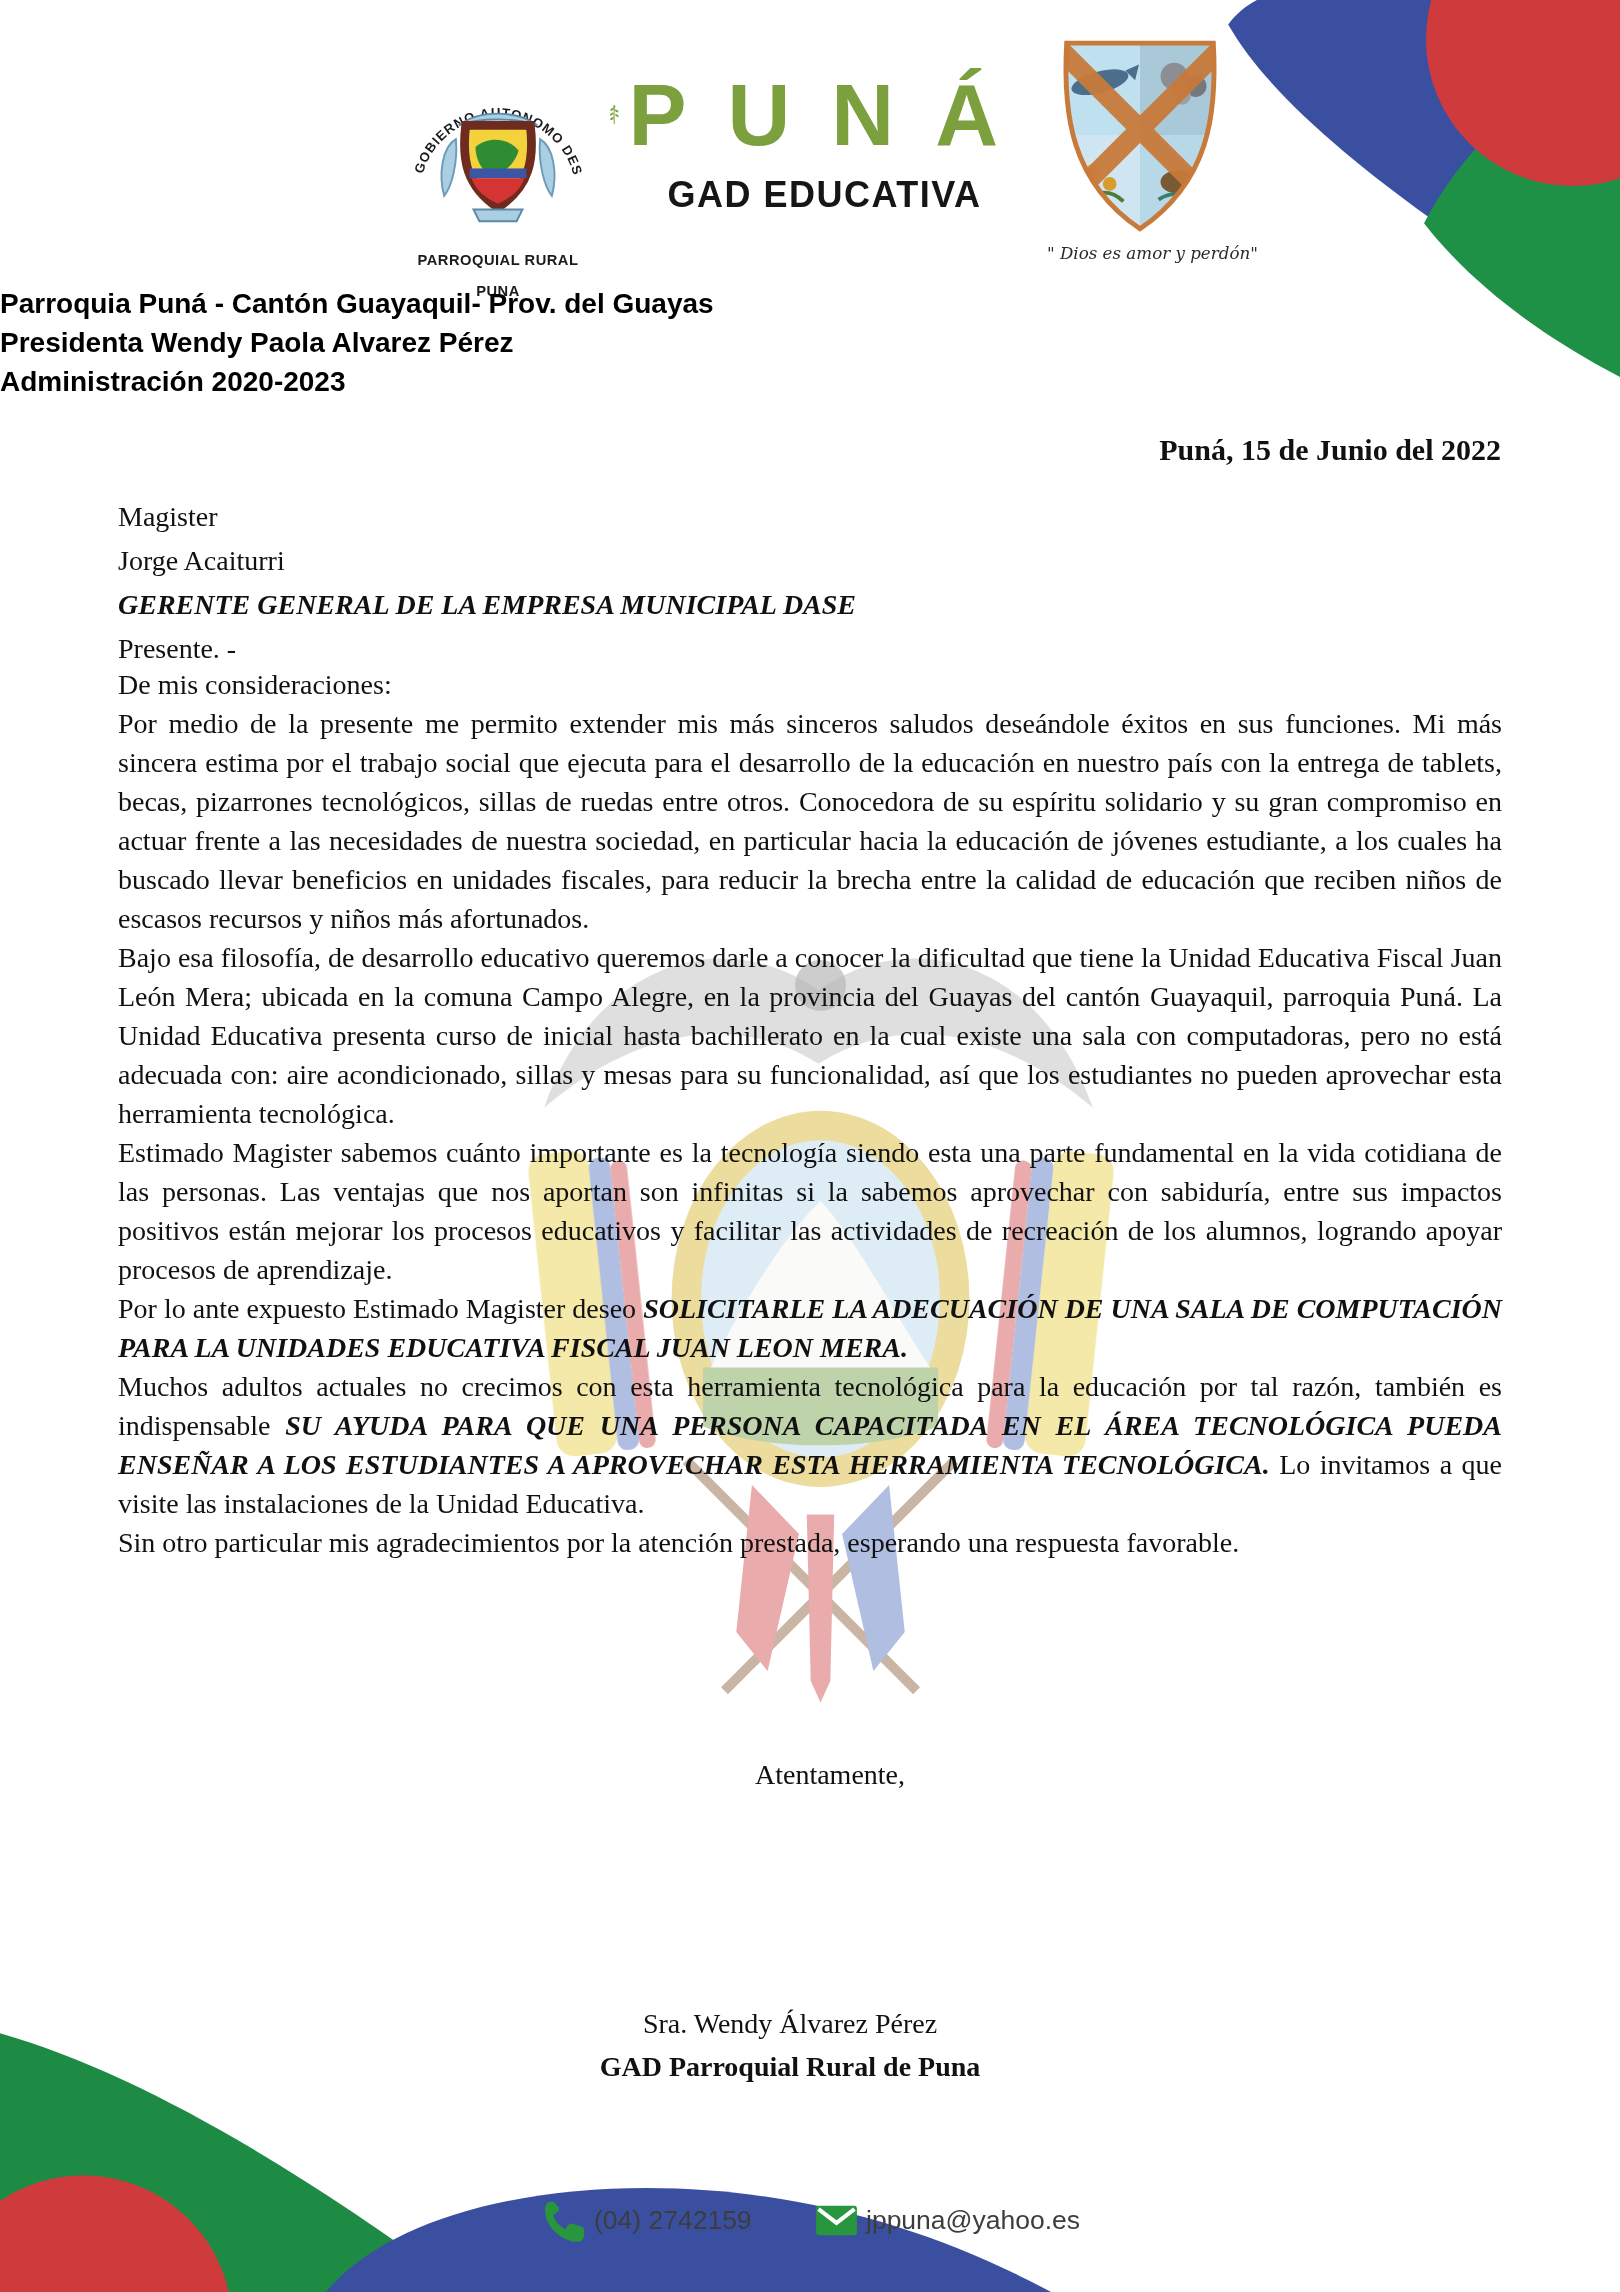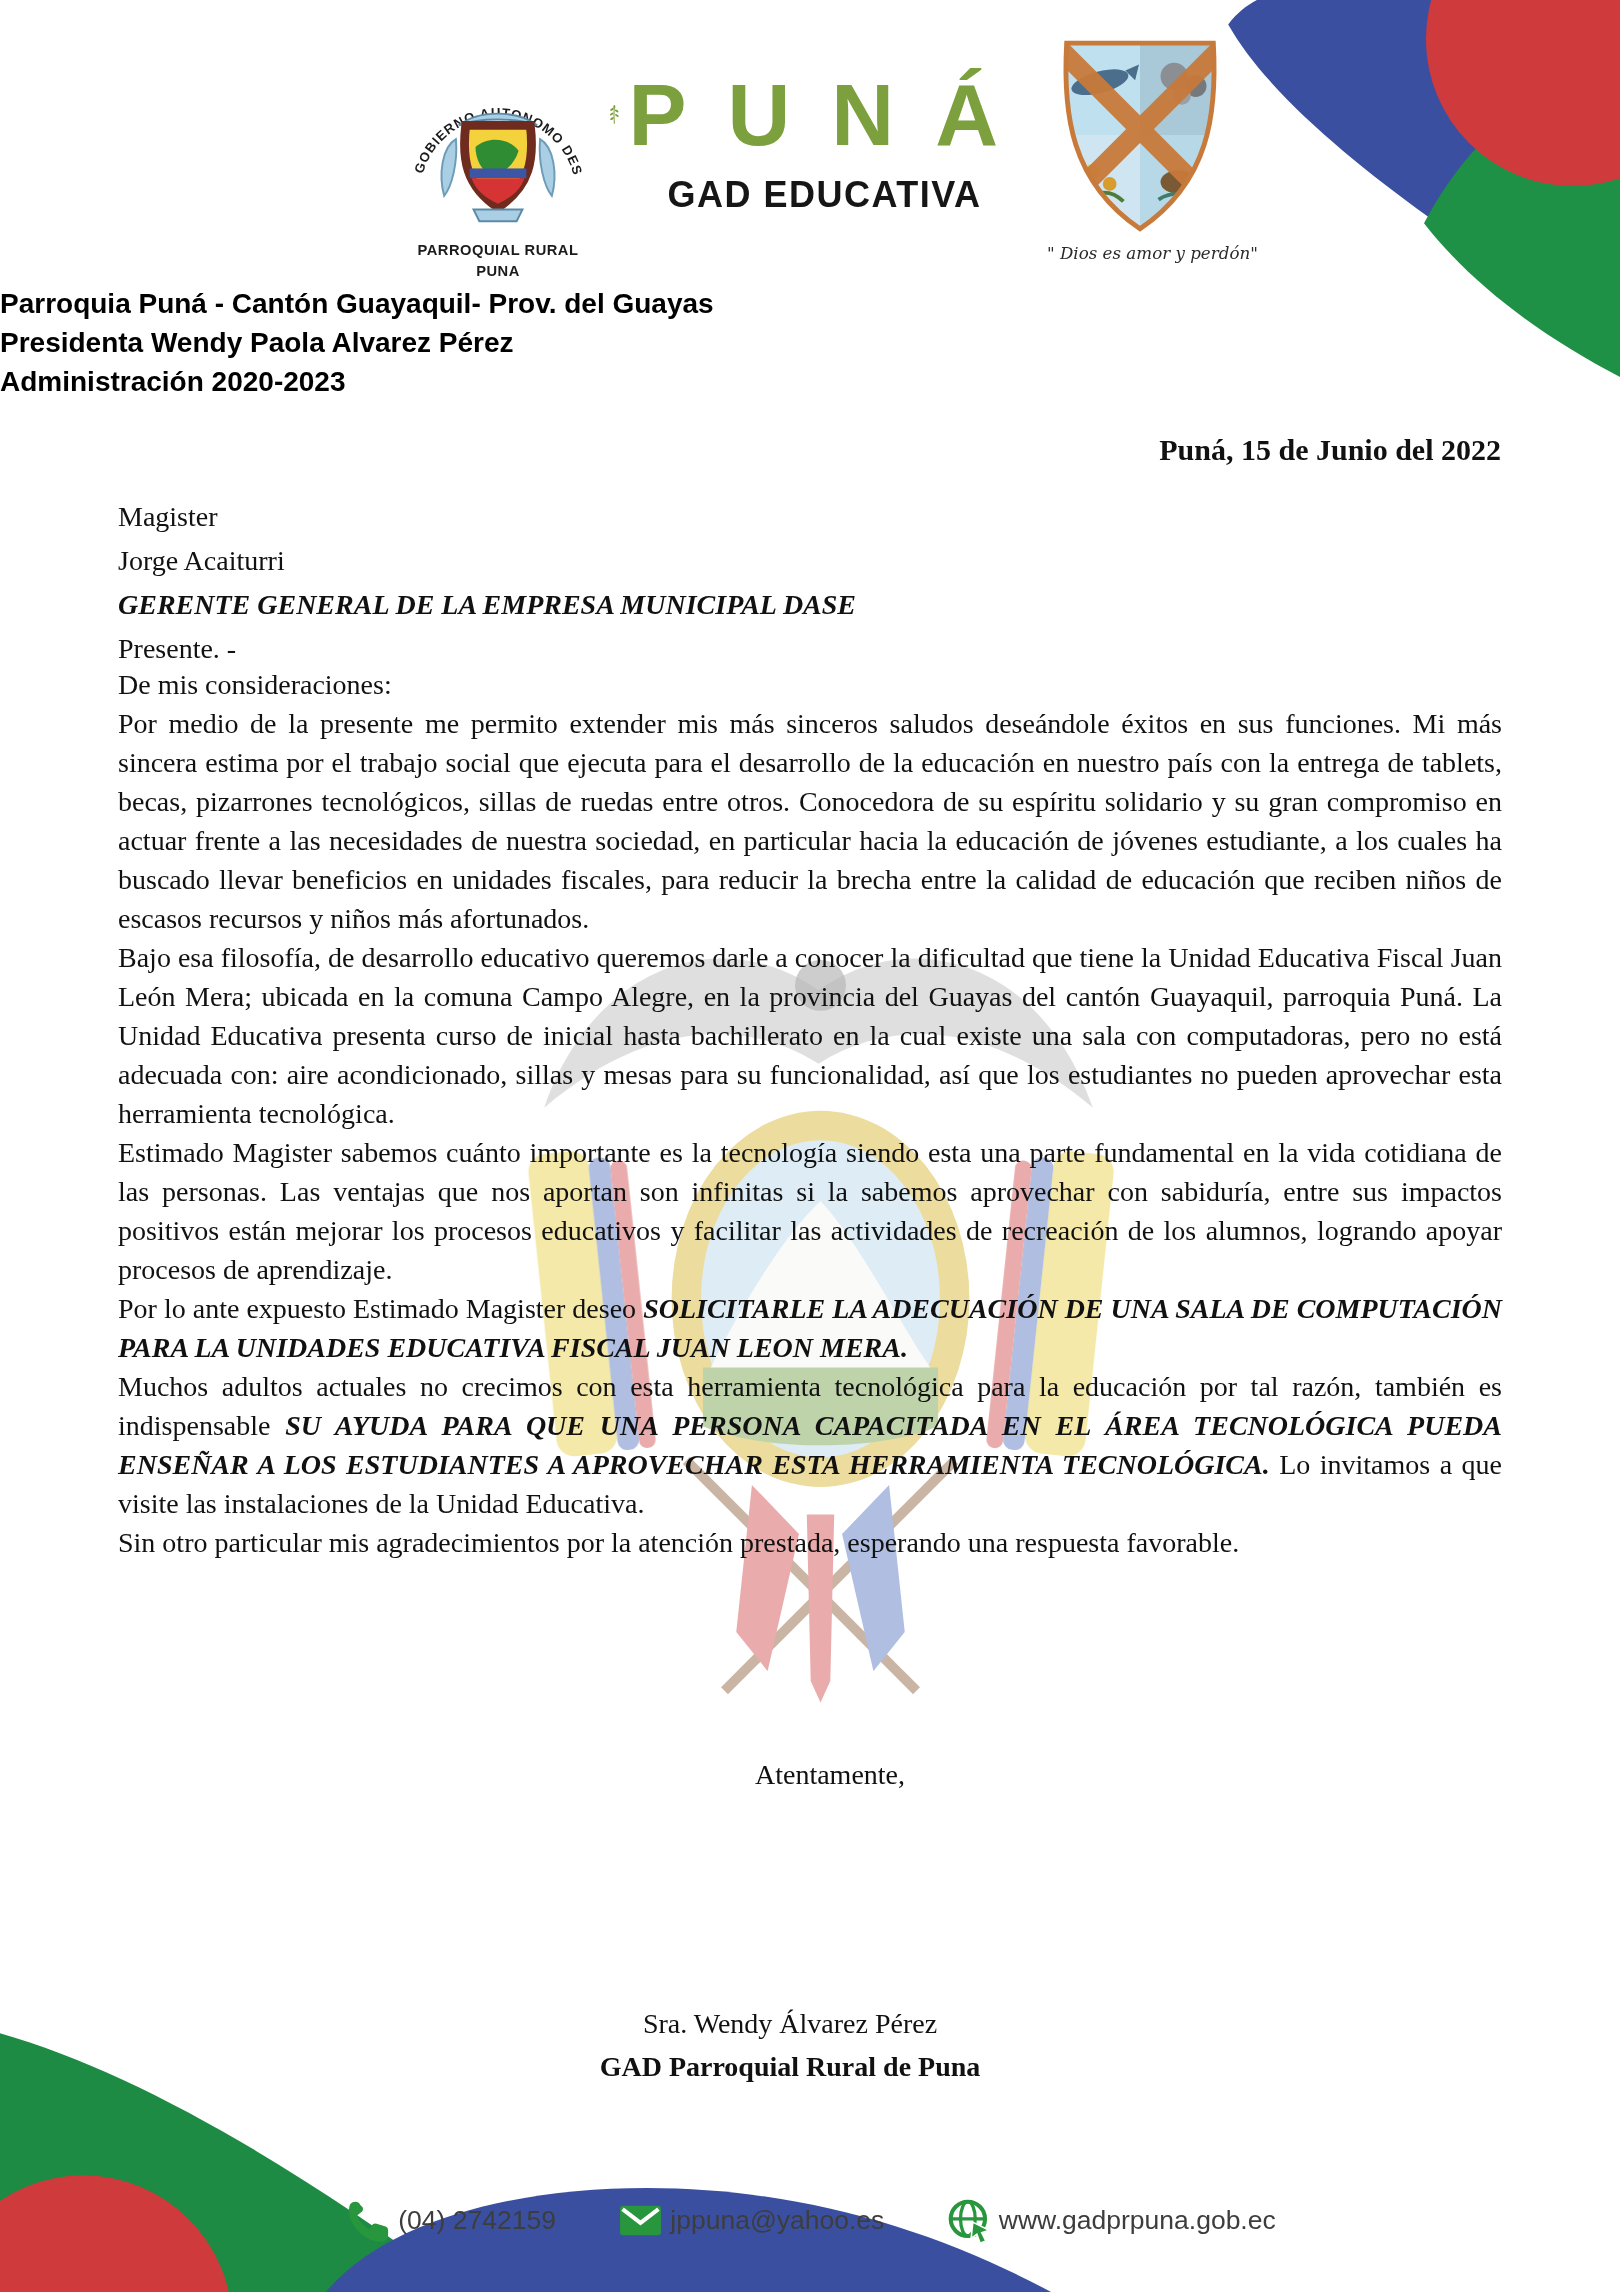--- a/index.html
+++ b/index.html
@@ -12,21 +12,21 @@
     color:#111;
   }
   .layer-deco{position:absolute;z-index:1;}
   .layer-content{position:absolute;z-index:2;}
 
   
   .left-logo{left:405px;top:49px;width:186px;text-align:center;}
   .left-logo .caption{
     font-family:"Liberation Sans",sans-serif;
     font-weight:bold;font-size:14.7px;line-height:18.6px;color:#1b1b1b;
-    margin-top:2px;letter-spacing:0.5px;
+    margin-top:12px;letter-spacing:0.5px;
   }
   .brand{left:610px;top:71px;width:429px;text-align:center;}
   .brand-title-row{display:flex;align-items:center;justify-content:center;}
   .brand-title{
     font-family:"Liberation Sans",sans-serif;
     font-weight:bold;font-size:87px;line-height:87px;
     letter-spacing:41px;color:#7ca03d;margin-left:9.8px;
     text-indent:0;
   }
   .brand-sub{
@@ -236,25 +236,16 @@
       </svg>
       <span>(04) 2742159</span>
     </div>
     <div class="footer-item">
       <svg class="fi-icon" viewBox="0 0 60 60">
         <rect x="5" y="12" width="50" height="36" rx="3" fill="#27963c"></rect>
         <path d="M 8,16 L 30,33 L 52,16" stroke="#ffffff" stroke-width="5" fill="none"></path>
       </svg>
       <span>jppuna@yahoo.es</span>
     </div>
-    <div class="footer-item">
-      <svg class="fi-icon" viewBox="0 0 60 60">
-        <circle cx="28" cy="28" r="21" fill="none" stroke="#27963c" stroke-width="5"></circle>
-        <ellipse cx="28" cy="28" rx="9" ry="21" fill="none" stroke="#27963c" stroke-width="4"></ellipse>
-        <line x1="7" y1="28" x2="49" y2="28" stroke="#27963c" stroke-width="4"></line>
-        <path d="M 34,32 L 54,42 L 45,45 L 50,55 L 43,58 L 39,47 L 32,52 Z" fill="#27963c" stroke="#ffffff" stroke-width="2"></path>
-      </svg>
-      <span>www.gadprpuna.gob.ec</span>
-    </div>
   </div>
 
 </div>
 
 
 </body></html>

